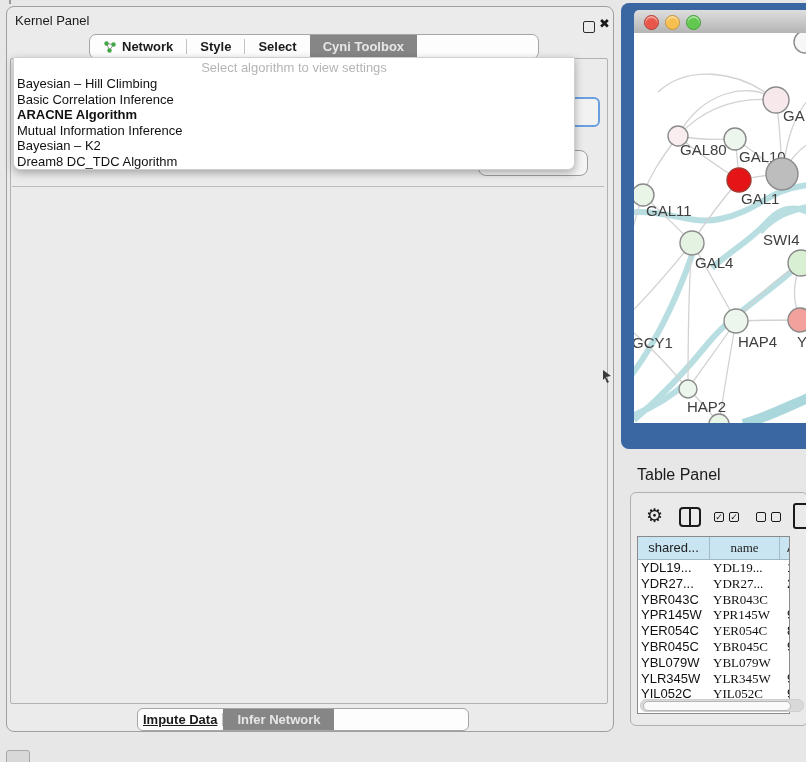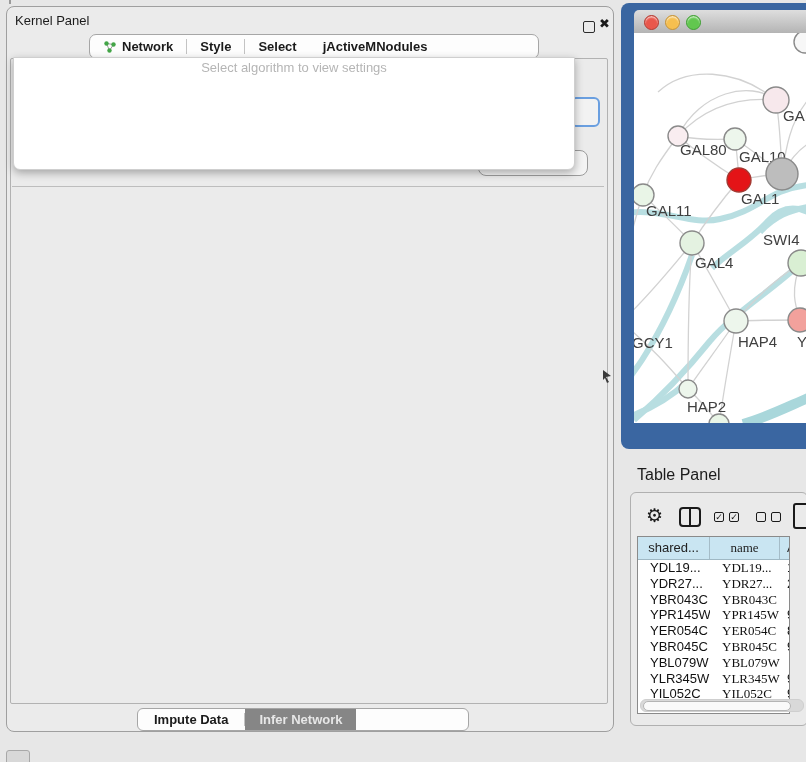--- a/index.html
+++ b/index.html
@@ -89,21 +89,21 @@
   .split-icon{left:679px;top:507px;width:22px;height:20px;border:2.5px solid #1a1a1a;border-radius:4px;box-sizing:border-box;}
   .split-icon div{position:absolute;left:50%;top:0;width:2.5px;height:100%;margin-left:-1.25px;background:#1a1a1a;}
   .cbx{position:absolute;width:10px;height:10px;border:1.8px solid #1a1a1a;border-radius:2px;box-sizing:border-box;
        font-size:9px;line-height:8px;text-align:center;color:#1a1a1a;font-weight:bold;}
   .doc-icon{left:793px;top:503px;width:20px;height:26px;border:2.5px solid #1a1a1a;border-radius:3px;box-sizing:border-box;background:#eaeaea;}
 
   .tbl{left:637px;top:536px;width:153px;height:178px;background:#ffffff;border:1px solid #8a8a8a;box-sizing:border-box;overflow:hidden;}
   .thead{display:flex;height:22px;background:#c9e5f2;border-bottom:1px solid #9fb8c4;}
   .th{font-size:13px;color:#222;text-align:center;line-height:22px;border-right:1px solid #a5bcc8;box-sizing:border-box;overflow:hidden;white-space:nowrap;}
   .trow{display:flex;height:15.8px;}
-  .td{font-size:13px;color:#111;line-height:15.8px;box-sizing:border-box;overflow:hidden;white-space:nowrap;padding-left:12px;}
+  .td{font-size:13px;color:#111;line-height:15.8px;box-sizing:border-box;overflow:hidden;white-space:nowrap;padding-left:3px;}
   .c1{width:72px;}.c2{width:70px;font-family:Liberation Serif, serif;}.c3{flex:1;padding-left:7px;}
 
   .misc-tick{left:9px;top:0;width:2px;height:4px;background:#9a9a9a;}
   .misc-btn{left:6px;top:750px;width:22px;height:14px;background:#d8d8d8;border:1px solid #a8a8a8;border-radius:3px;}
 </style>
 </head>
 <body>
 
 <div id="stage">
   <div class="abs misc-tick"></div>
@@ -132,27 +132,35 @@
       <span>Network</span>
     </div>
     <div class="tabsep"></div>
     <div class="tab">
         <span>Style</span>
       </div>
     <div class="tabsep"></div>
     <div class="tab">
         <span>Select</span>
       </div>
-    <div class="tab">
-        <span>jActiveMNodules</span>
+    <div class="tab sel">
+        <span>Cyni Toolbox</span>
       </div>
   </div>
 
   <div class="abs popup">
     <div class="popup-header">Select algorithm to view settings</div>
+    <div id="algo-options">
+        <div class="algo-option">Bayesian – Hill Climbing</div>
+        <div class="algo-option">Basic Correlation Inference</div>
+        <div class="algo-option bold">ARACNE Algorithm</div>
+        <div class="algo-option">Mutual Information Inference</div>
+        <div class="algo-option">Bayesian – K2</div>
+        <div class="algo-option">Dream8 DC_TDC Algorithm</div>
+      </div>
   </div>
 
   <div class="abs gbox" style="left:14px;top:196px;width:586px;height:472px;">
     <span class="legend">Cyni Algorithm Settings</span>
   </div>
   <div class="abs vscroll-track" style="left:584px;top:197px;width:13px;height:470px;">
     <div class="thumb" style="position:absolute;left:1px;top:3px;width:11px;height:458px;"></div>
   </div>
 
   <div class="abs gbox" style="left:26px;top:226px;width:552px;height:166px;">
@@ -228,21 +236,21 @@
   <div class="abs vscroll-track" style="left:548px;top:589px;width:11px;height:64px;">
     <div class="thumb" style="position:absolute;left:1px;top:1px;width:9px;height:62px;"></div>
   </div>
   <div class="abs hscroll-track" style="left:16px;top:656px;width:582px;height:11px;">
     <div class="hscroll-thumb" style="position:absolute;left:2px;top:0px;width:462px;height:9px;"></div>
   </div>
 
   <div class="abs apply-btn">Apply</div>
 
   <div class="abs btabbar">
-    <div class="tab" style="padding:0 16px;">
+    <div class="tab" style="padding:0 5px;text-decoration:underline;">
         <span>Impute Data</span>
       </div>
     <div class="tabsep"></div>
     <div class="tab sel" style="padding:0 14px;">
         <span>Infer Network</span>
       </div>
   </div>
 
   <svg class="abs cursor" width="12" height="14">
     <polygon points="2,1 10,7 5,8 8,13 6,14 4,9 2,11" fill="#3a3a3a"></polygon>

